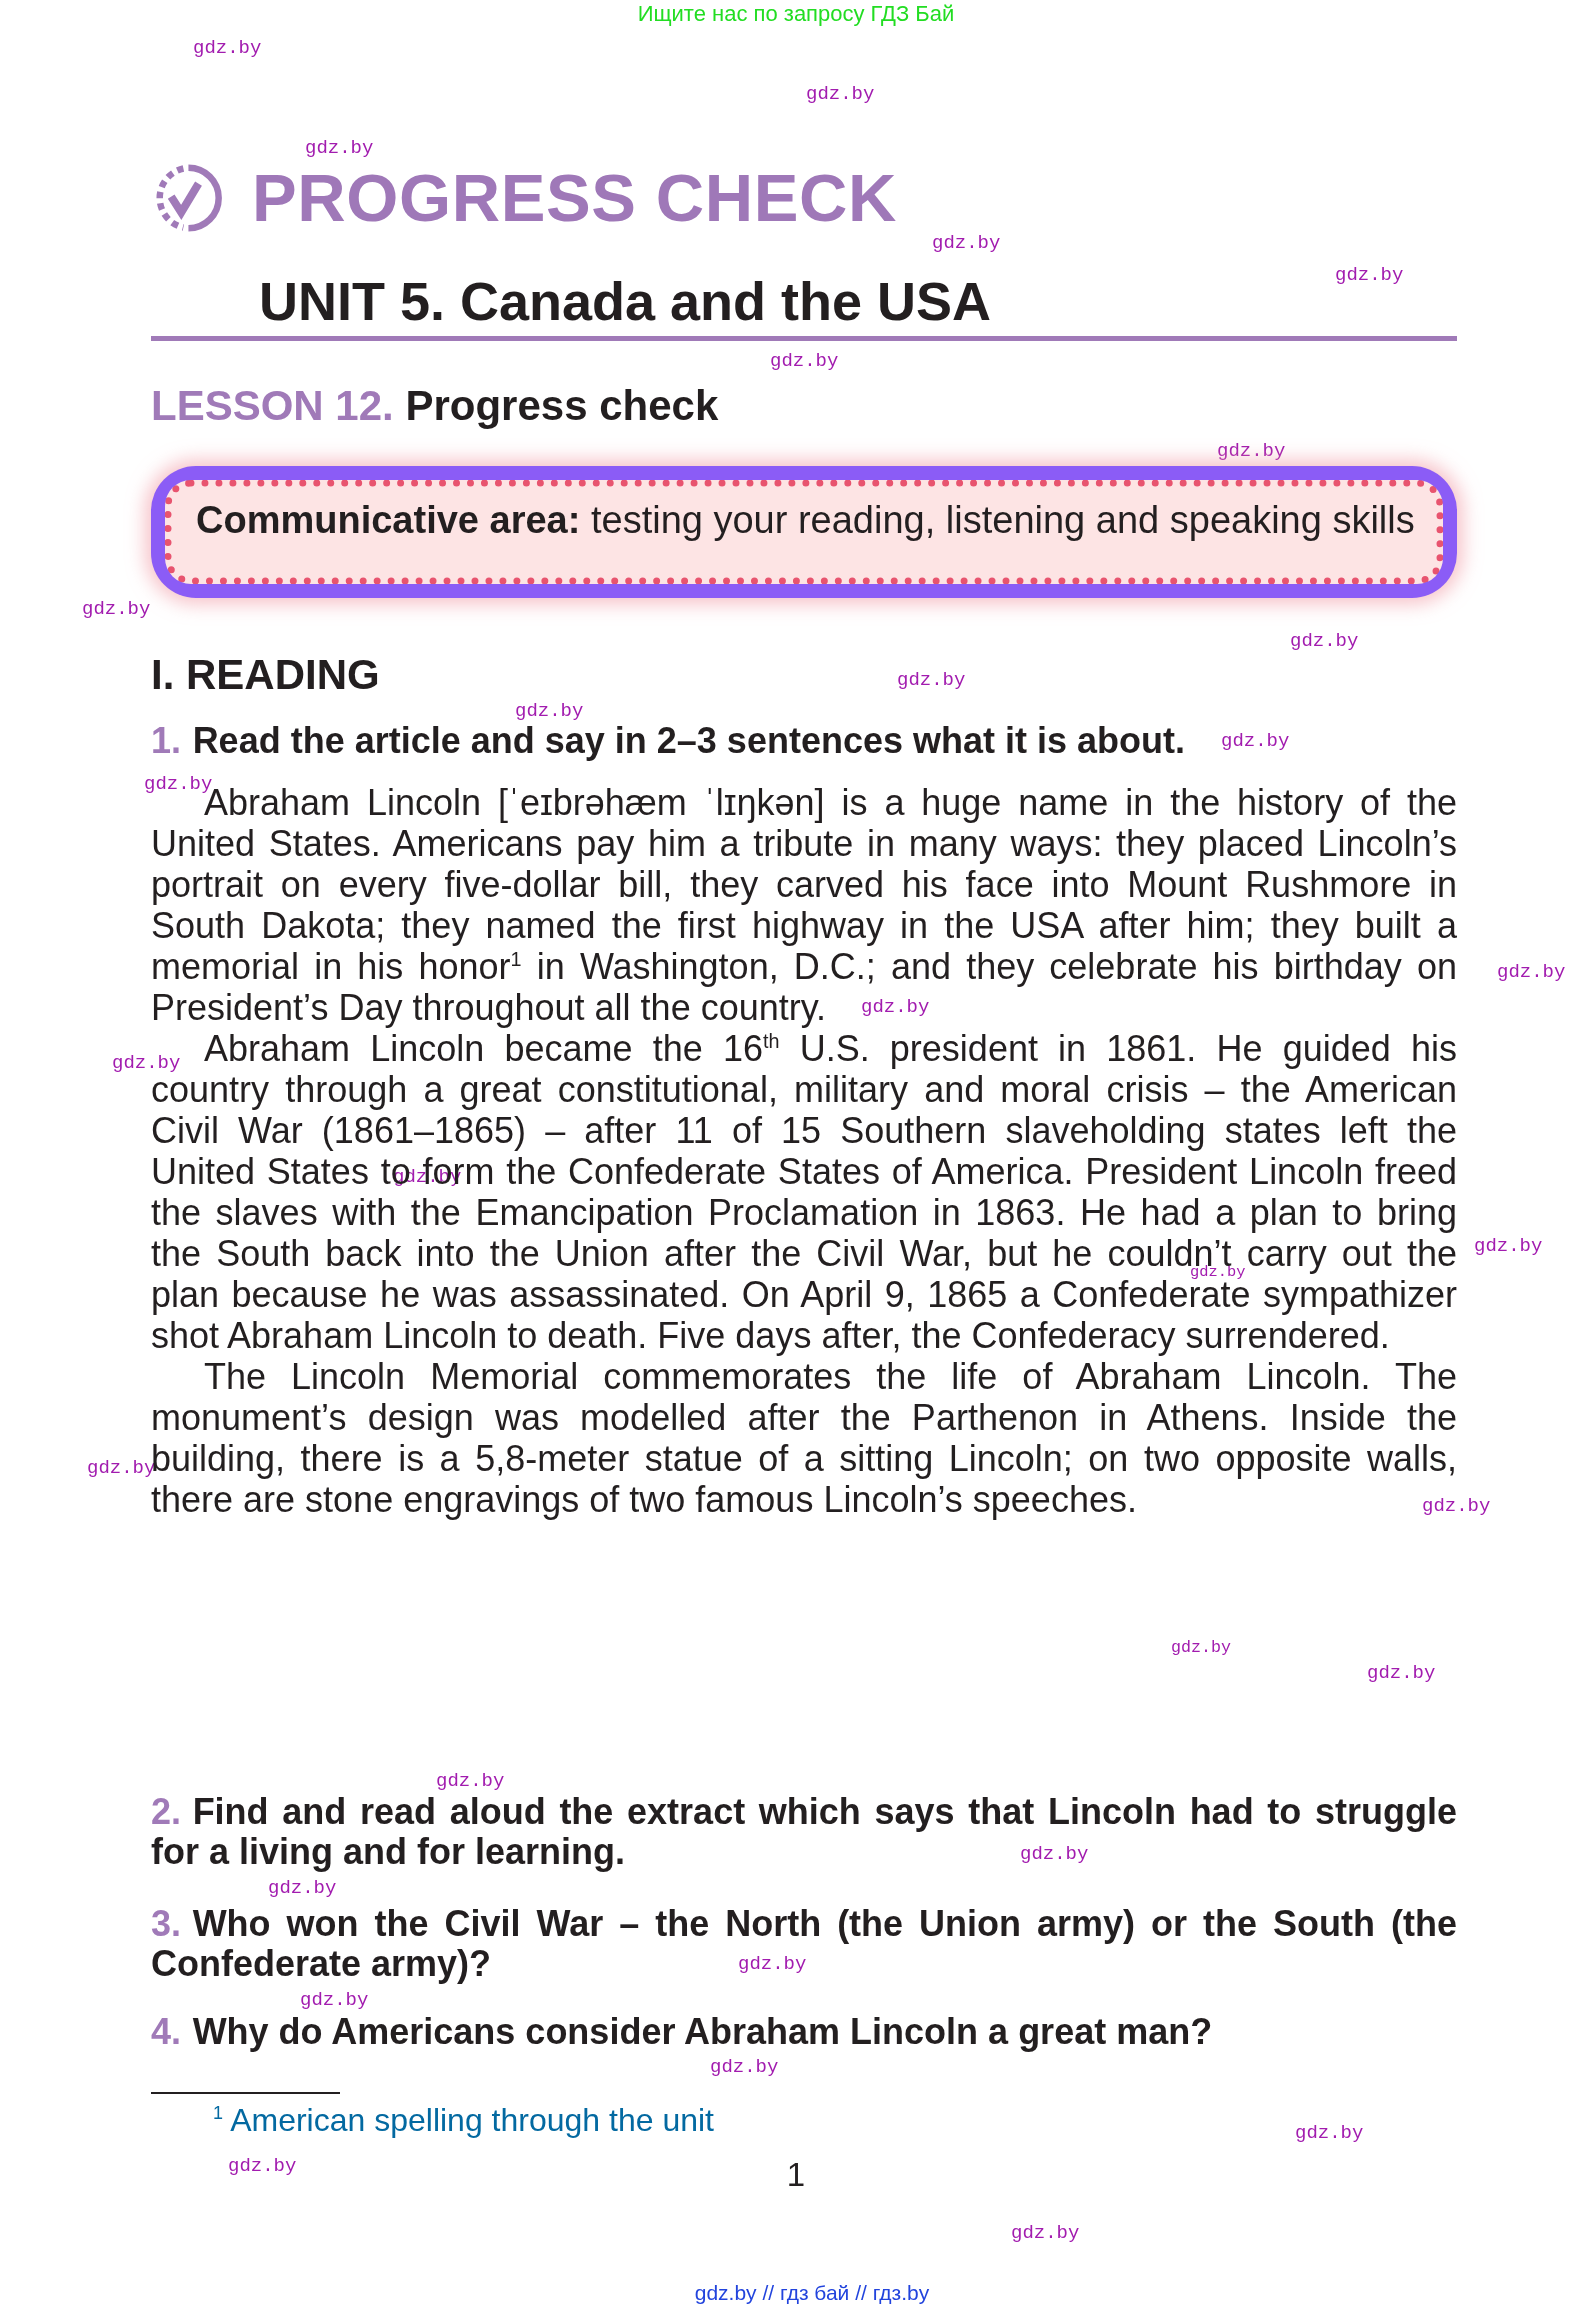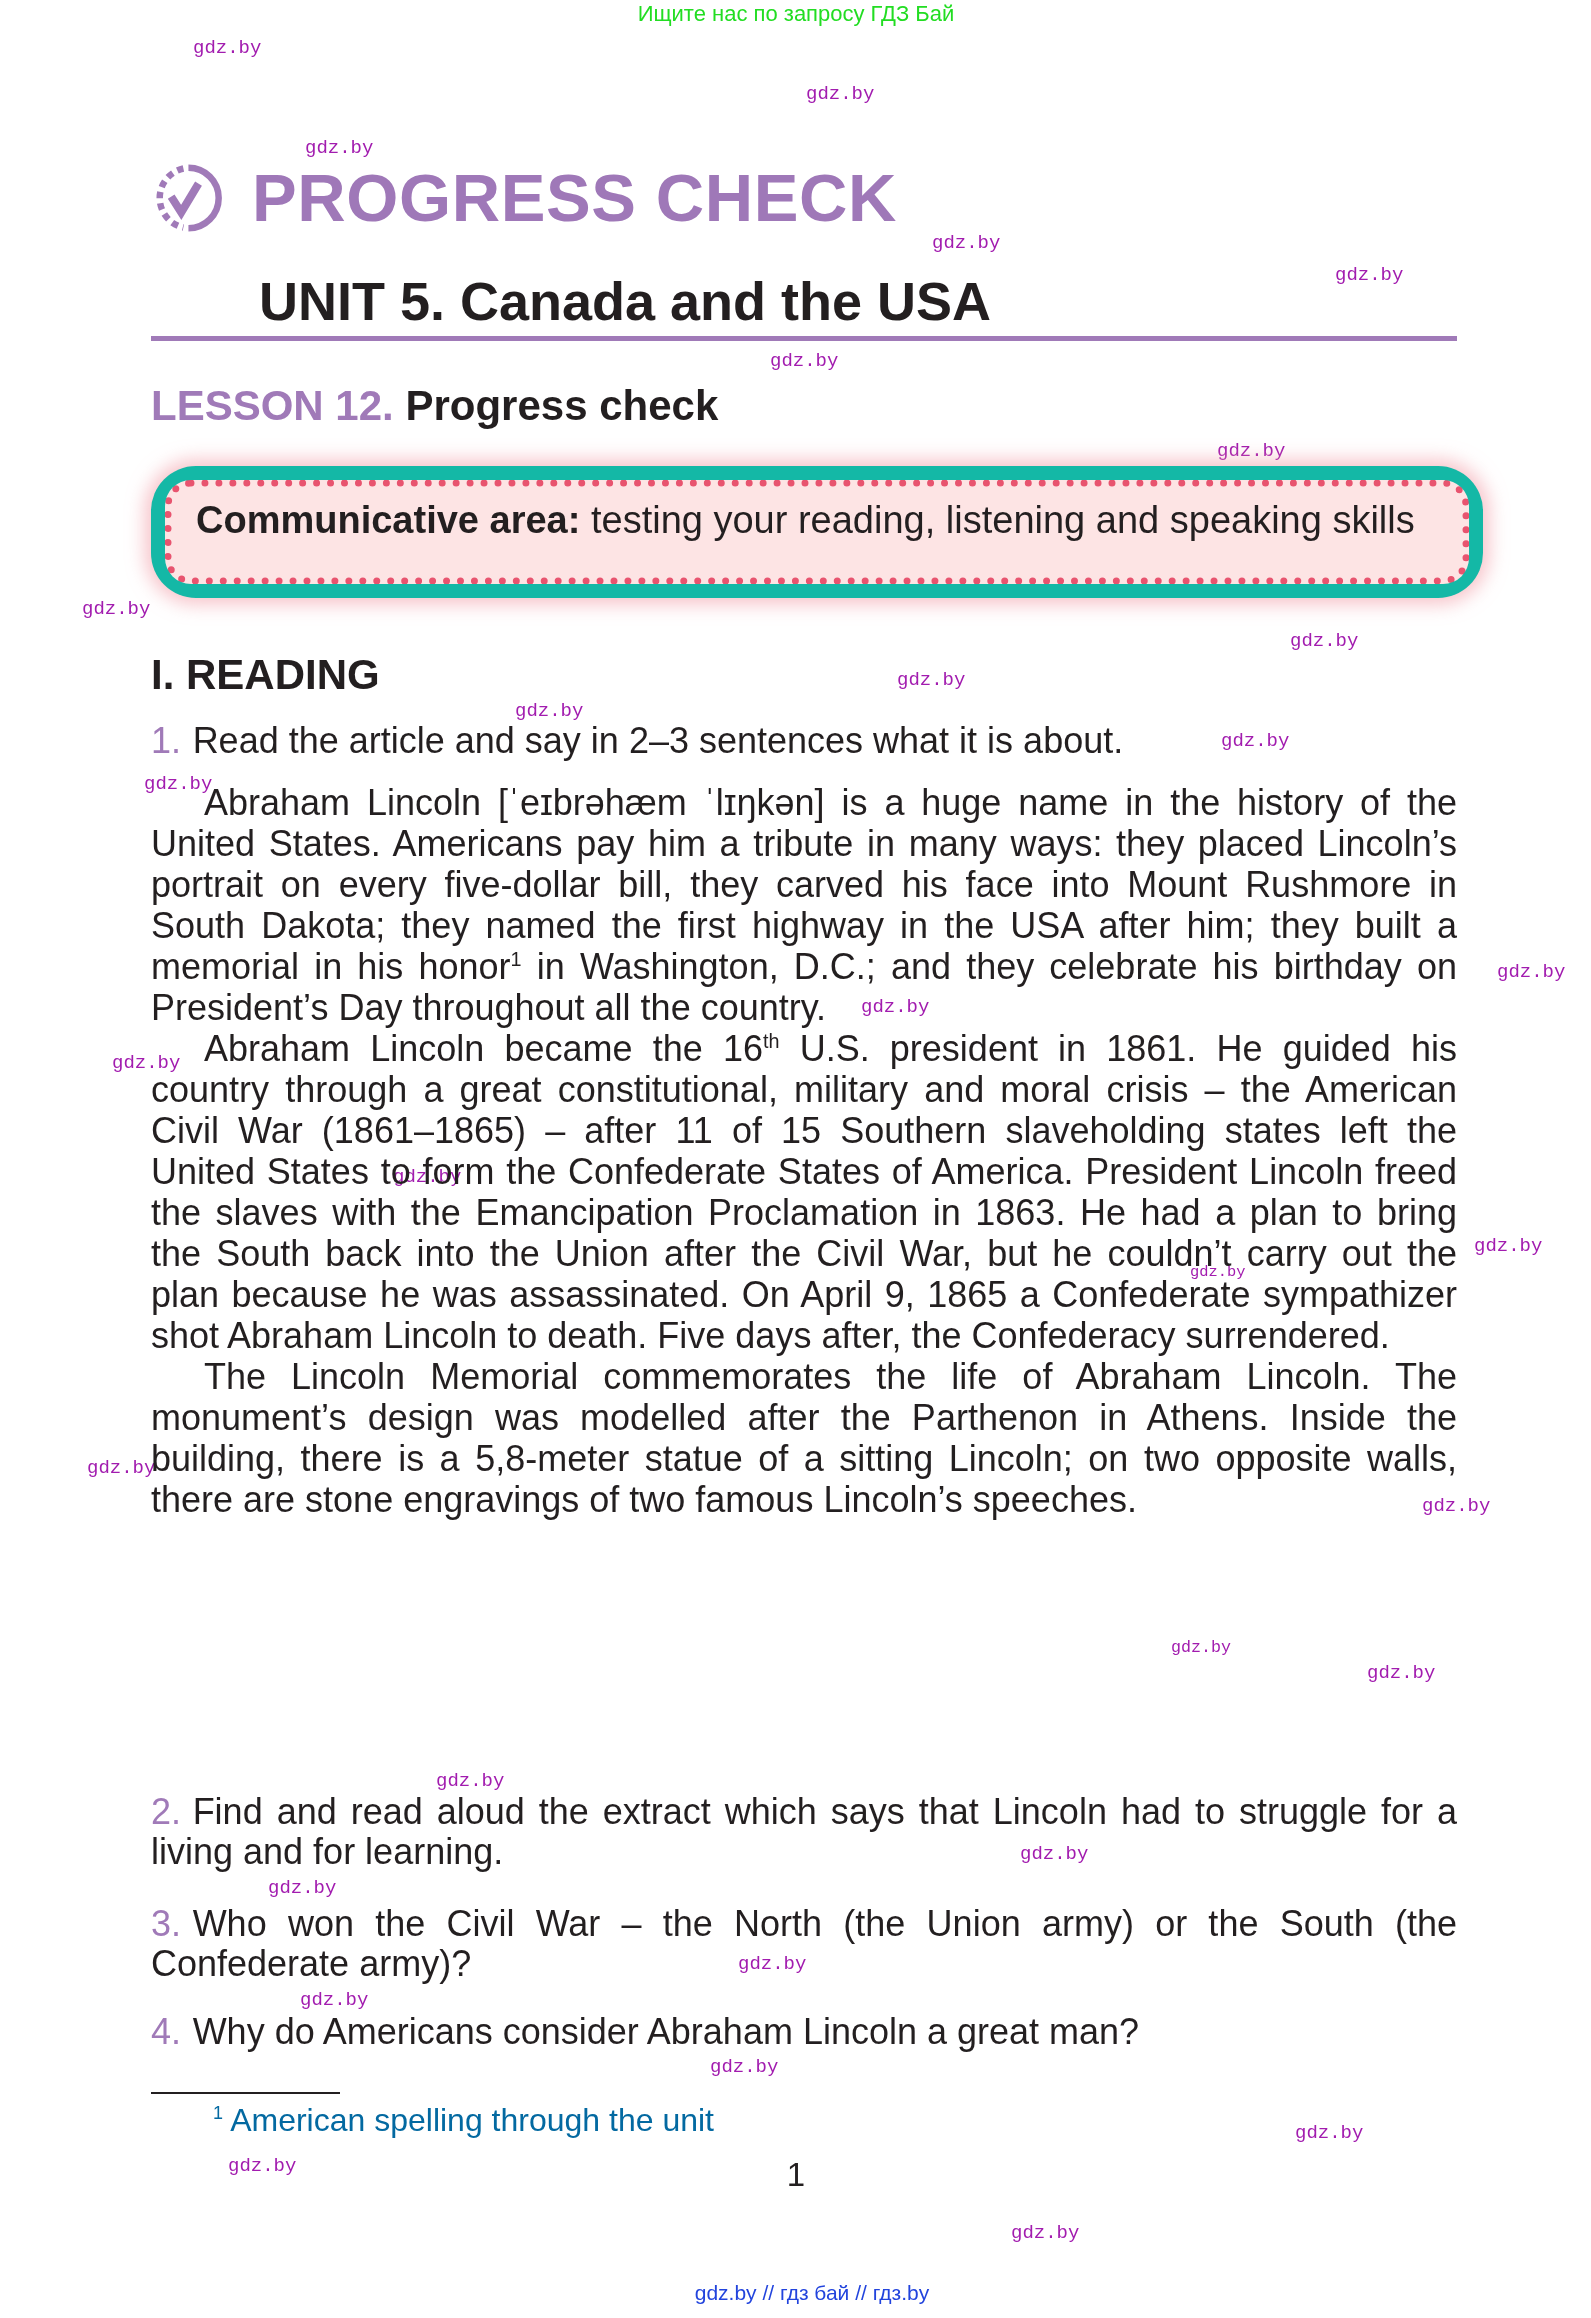--- a/index.html
+++ b/index.html
@@ -11,29 +11,29 @@
   .bottom-banner { position: absolute; top: 2281px; left: 16px; width: 1592px; text-align: center;
                    font-size: 21px; color: #2244dd; }
   .pc-row { position: absolute; left: 151px; top: 159px; height: 77px; display: flex; align-items: center; }
   .pc-icon { width: 72px; height: 72px; margin-right: 29px; }
   .pc-title { font-size: 67px; font-weight: bold; color: #9f78b8; letter-spacing: 0.6px; }
   .unit-title { position: absolute; left: 259px; top: 270px; font-size: 54px; font-weight: bold; color: #231f20; }
   .unit-rule { position: absolute; left: 151px; top: 336px; width: 1306px; height: 4.5px; background: #a07ab8; }
   .lesson { position: absolute; left: 151px; top: 382px; font-size: 42px; font-weight: bold; }
   .lesson .num { color: #a07ab8; }
   .comm-outer { position: absolute; left: 151px; top: 466px; width: 1306px; height: 132px;
-                background: #14b8a6; border-radius: 45px;
-                box-shadow: 0 0 18px 6.4px rgba(240,150,160,0.55); padding-left: 26px; }
+                background: #8b5cf6; border-radius: 45px;
+                box-shadow: 0 0 18px 6.4px rgba(240,150,160,0.55); }
   .comm-inner { position: absolute; left: 14px; top: 14px; right: 14px; bottom: 14px;
                 background: #fde4e4; border-radius: 26px;
                 border: 7px dotted #e8546f; box-sizing: border-box; }
   .comm-text { position: absolute; left: 45px; top: 33px; font-size: 38px; color: #231f20; white-space: nowrap; }
   .comm-text b { font-weight: bold; }
   .sec-head { position: absolute; left: 151px; top: 651px; font-size: 42px; font-weight: bold; }
-  .task { position: absolute; left: 151px; width: 1306px; font-size: 36px; font-weight: normal; line-height: 40px; text-align: justify; }
+  .task { position: absolute; left: 151px; width: 1306px; font-size: 36px; font-weight: bold; line-height: 40px; text-align: justify; }
   .task .n { color: #a07ab8; margin-right: 11.6px; }
   .article { position: absolute; left: 151px; top: 782px; width: 1306px; font-size: 36px; line-height: 41px; color: #231f20; }
   .article p { margin: 0; text-indent: 53px; text-align: justify; text-align-last: left; }
   sup { font-size: 0.55em; line-height: 0; vertical-align: super; }
   .fn-rule { position: absolute; left: 151px; top: 2092px; width: 189px; height: 1.9px; background: #231f20; }
   .footnote { position: absolute; left: 213px; top: 2102px; font-size: 32px; color: #0369a1; }
   .footnote sup { font-size: 18px; }
   .page-num { position: absolute; left: 0; width: 1592px; top: 2156px; text-align: center; font-size: 33px; color: #231f20; }
 </style>
 </head>

